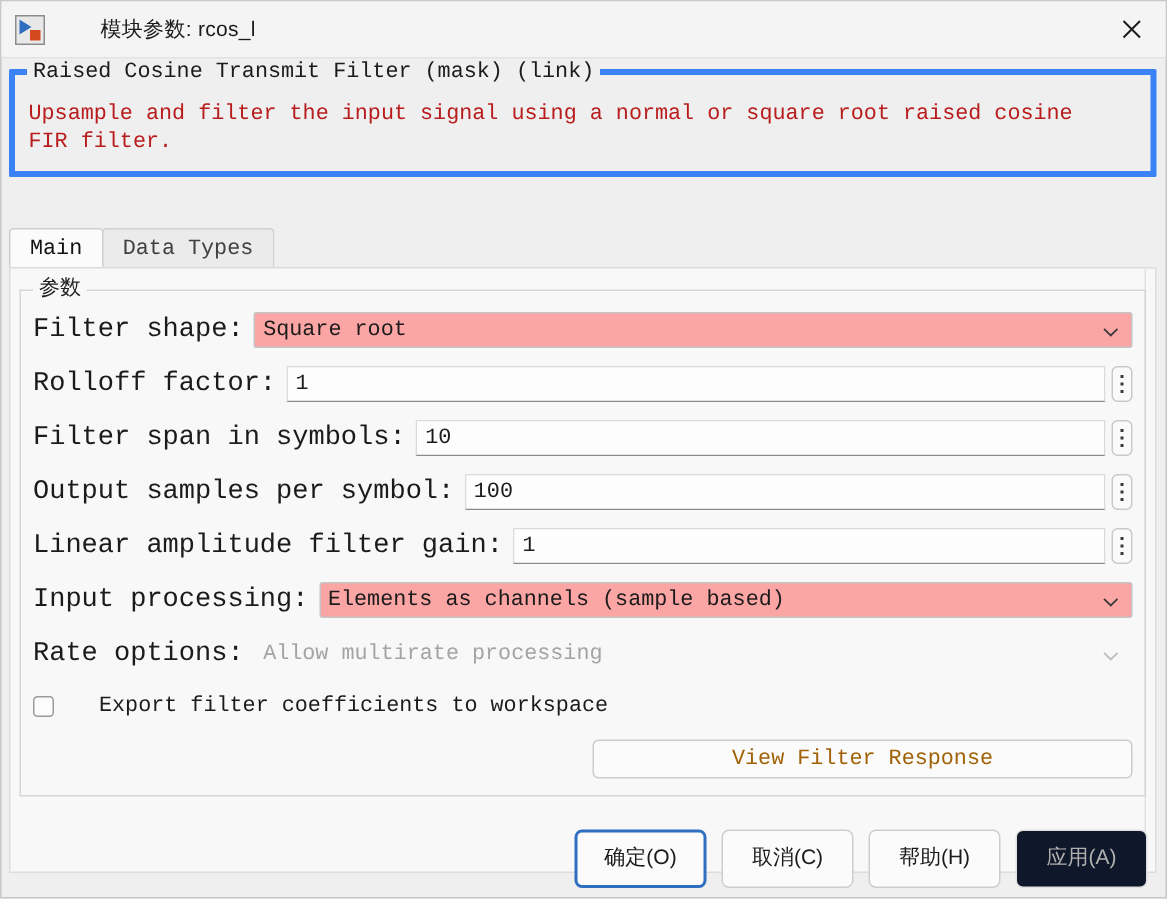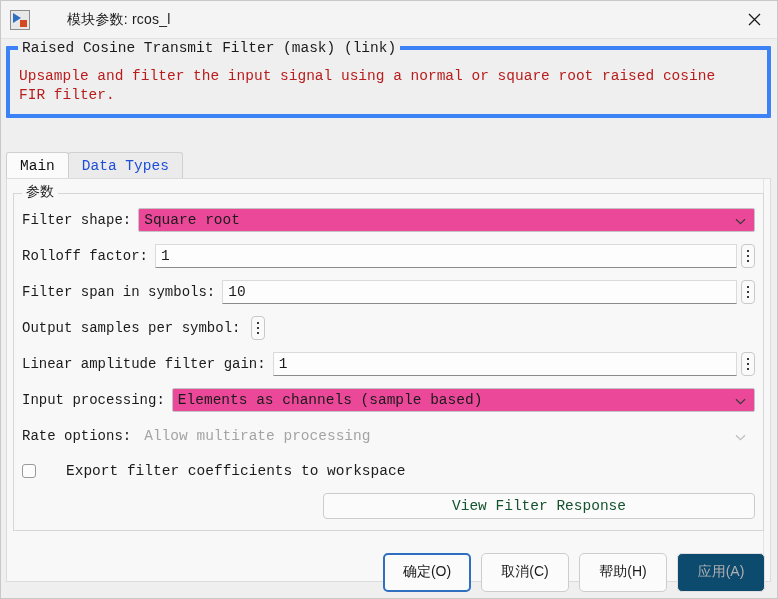--- a/index.html
+++ b/index.html
@@ -137,21 +137,21 @@
     align-items: flex-end;
   }
   .tab {
     height: 26px;
     box-sizing: border-box;
     padding: 0 13px;
     display: flex;
     align-items: center;
     font-family: "Liberation Mono", monospace;
     font-size: 14.5px;
-    color: #1d4ed8;
+    color: #404040;
     border: 1px solid #d0d0d0;
     border-bottom: none;
     border-radius: 3px 3px 0 0;
     background: #ebebeb;
     margin-right: -1px;
     cursor: default;
     white-space: nowrap;
   }
   .tab.active {
     background: #fbfbfb;
@@ -200,33 +200,33 @@
     left: 0; right: 0; top: 14px;
   }
   .row {
     display: flex;
     align-items: center;
     height: 24px;
     margin: 0 8px 12px 8px;
   }
   .lbl {
     font-family: "Liberation Mono", monospace;
-    font-size: 14px;
+    font-size: 18px;
     color: #1b1b1b;
     white-space: nowrap;
     margin-right: 7px;
     flex: 0 0 auto;
   }
 
   
   .combo {
     flex: 1 1 auto;
     height: 24px;
     box-sizing: border-box;
-    background: #ec4899;
+    background: #fca5a5;
     border: 1px solid #c4c4c4;
     border-radius: 2px;
     display: flex;
     align-items: center;
     padding: 0 4px 0 5px;
     position: relative;
     cursor: default;
     min-width: 0;
   }
   .combo .val {
@@ -320,32 +320,32 @@
     white-space: nowrap;
   }
 
   
   .vfr-wrap {
     display: flex;
     justify-content: flex-end;
     margin: 11px 8px 0 8px;
   }
   .vfr-btn {
-    width: 432px;
+    width: 360px;
     height: 26px;
     box-sizing: border-box;
     border: 1px solid #cccccc;
     border-radius: 4px;
     background: #fbfbfb;
     display: flex;
     align-items: center;
     justify-content: center;
     font-family: "Liberation Mono", monospace;
     font-size: 14.5px;
-    color: #14532d;
+    color: #a16207;
     cursor: default;
     white-space: nowrap;
   }
 
   
   .vtrack {
     position: absolute;
     right: 1px;
     top: 0;
     bottom: 0;
@@ -384,21 +384,21 @@
     cursor: default;
     white-space: nowrap;
   }
   .btn.default {
     border: 2px solid #2f6fc0;
     border-radius: 5px;
   }
   .btn.disabled {
     color: #b0b0b0;
     border-color: #e0e0e0;
-    background: #0c4a6e;
+    background: #0f172a;
   }
 </style>
 </head>
 <body>
 
 <div class="window">
 
   <div class="titlebar">
     <div class="title-icon">
       <div class="tri"></div>
@@ -464,20 +464,23 @@
             </div>
             <div class="spinner">
                 <i></i>
                 <i></i>
                 <i></i>
               </div>
           </div>
 
           <div class="row">
             <div class="lbl">Output samples per symbol:</div>
+            <div class="edit">
+              <div class="val">100</div>
+            </div>
             <div class="spinner">
                 <i></i>
                 <i></i>
                 <i></i>
               </div>
           </div>
 
           <div class="row">
             <div class="lbl">Linear amplitude filter gain:</div>
             <div class="edit">

